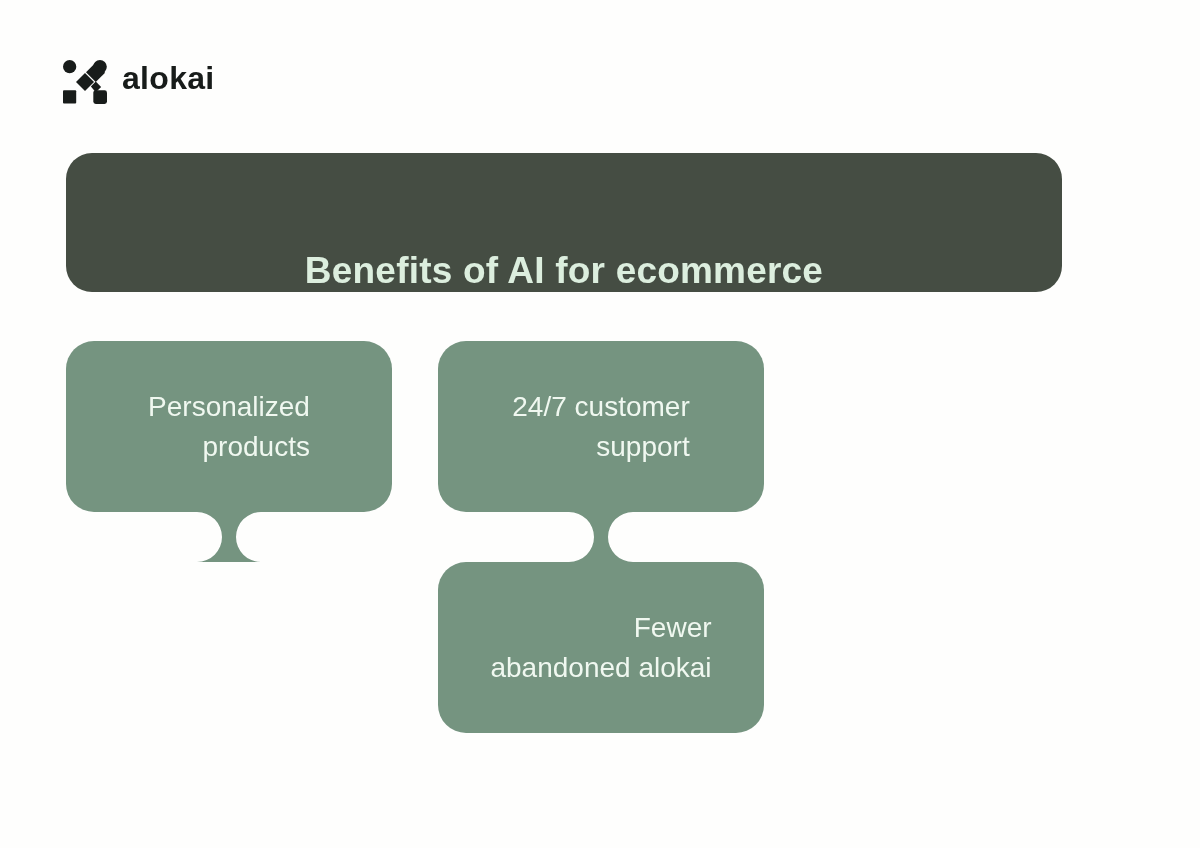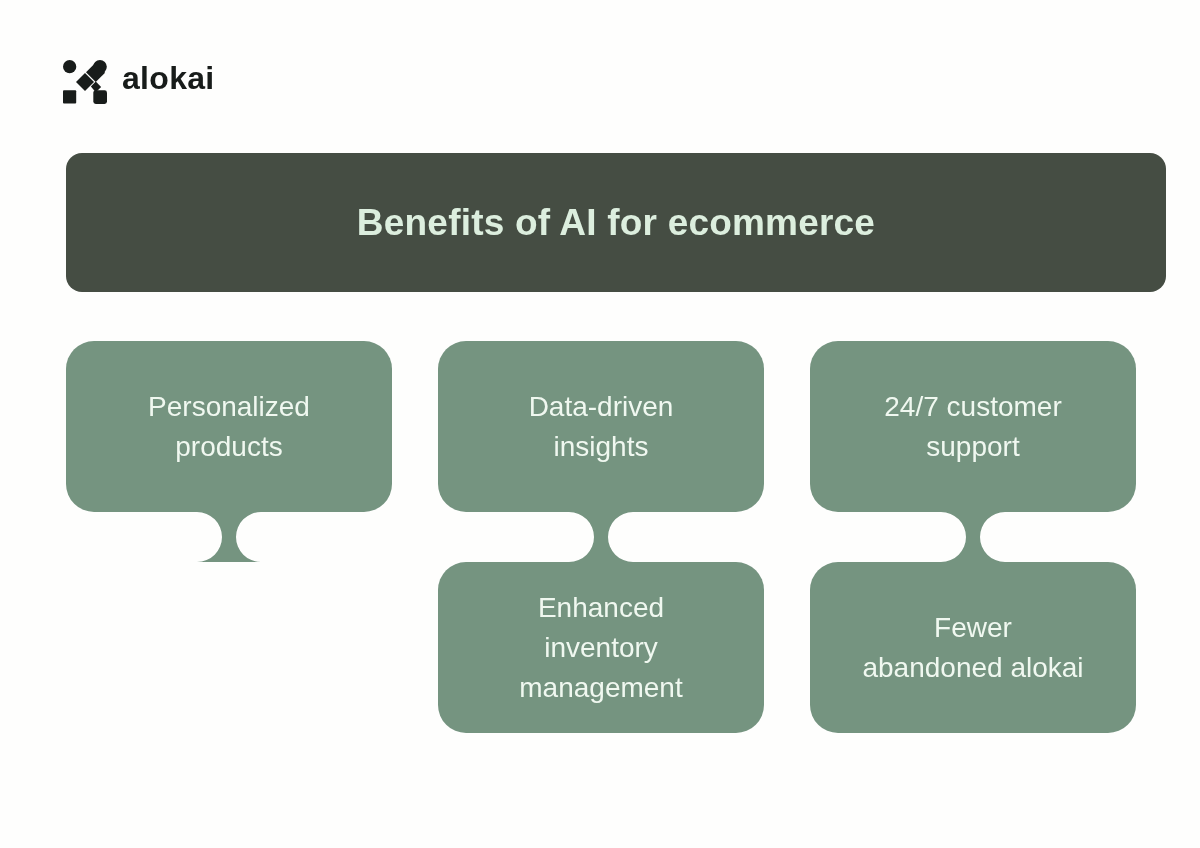--- a/index.html
+++ b/index.html
@@ -24,43 +24,43 @@
     position:absolute;left:63px;top:60px;
     display:flex;align-items:flex-start;gap:15px;
   }
   .brand-mark{display:block;}
   .brand-name{
     font-size:32px;font-weight:600;color:var(--ink);
     letter-spacing:0.3px;
   }
   .banner{
     position:absolute;left:66px;top:153px;
-    width:1100px;height:139px;
+    width:996px;height:139px;
     background:var(--dark);
-    border-radius:16px;
-    display:flex;align-items:center;justify-content:center;
+    border-radius:26px;
+    display:flex;align-items:flex-end;justify-content:center;
   }
   .banner h1{
     font-size:37px;font-weight:700;color:var(--mint);
     letter-spacing:0.2px;
   }
   .grid{
     position:absolute;left:66px;top:341px;
     display:flex;gap:46px;
   }
   .col{
     width:326px;
     display:flex;flex-direction:column;
   }
   .card{
     height:171px;width:326px;
     background:var(--green);
     border-radius:28px;
     display:flex;align-items:center;justify-content:center;
-    text-align:center;
+    text-align:right;
   }
   .card-label{
     font-size:28px;line-height:40px;
     color:var(--card-text);
     white-space:pre-line;
     font-weight:400;
   }
   .connector{
     display:block;width:326px;height:50px;
   }
@@ -92,34 +92,20 @@
     <div class="col">
       <div class="card">
         <span class="card-label">Personalized
 products</span>
       </div>
       <svg class="connector" viewBox="0 0 326 50" xmlns="http://www.w3.org/2000/svg">
         <path d="M131 0 A25 25 0 0 1 156 25 A25 25 0 0 1 131 50 L195 50 A25 25 0 0 1 170 25 A25 25 0 0 1 195 0 Z" fill="#759480"></path>
       </svg>
     </div>
 
-    <div class="col">
-      <div class="card">
-        <span class="card-label">Data-driven
-insights</span>
-      </div>
-      <svg class="connector" viewBox="0 0 326 50" xmlns="http://www.w3.org/2000/svg">
-        <path d="M131 0 A25 25 0 0 1 156 25 A25 25 0 0 1 131 50 L195 50 A25 25 0 0 1 170 25 A25 25 0 0 1 195 0 Z" fill="#759480"></path>
-      </svg>
-      <div class="card">
-        <span class="card-label">Enhanced
-inventory
-management</span>
-      </div>
-    </div>
 
     <div class="col">
       <div class="card">
         <span class="card-label">24/7 customer
 support</span>
       </div>
       <svg class="connector" viewBox="0 0 326 50" xmlns="http://www.w3.org/2000/svg">
         <path d="M131 0 A25 25 0 0 1 156 25 A25 25 0 0 1 131 50 L195 50 A25 25 0 0 1 170 25 A25 25 0 0 1 195 0 Z" fill="#759480"></path>
       </svg>
       <div class="card">

